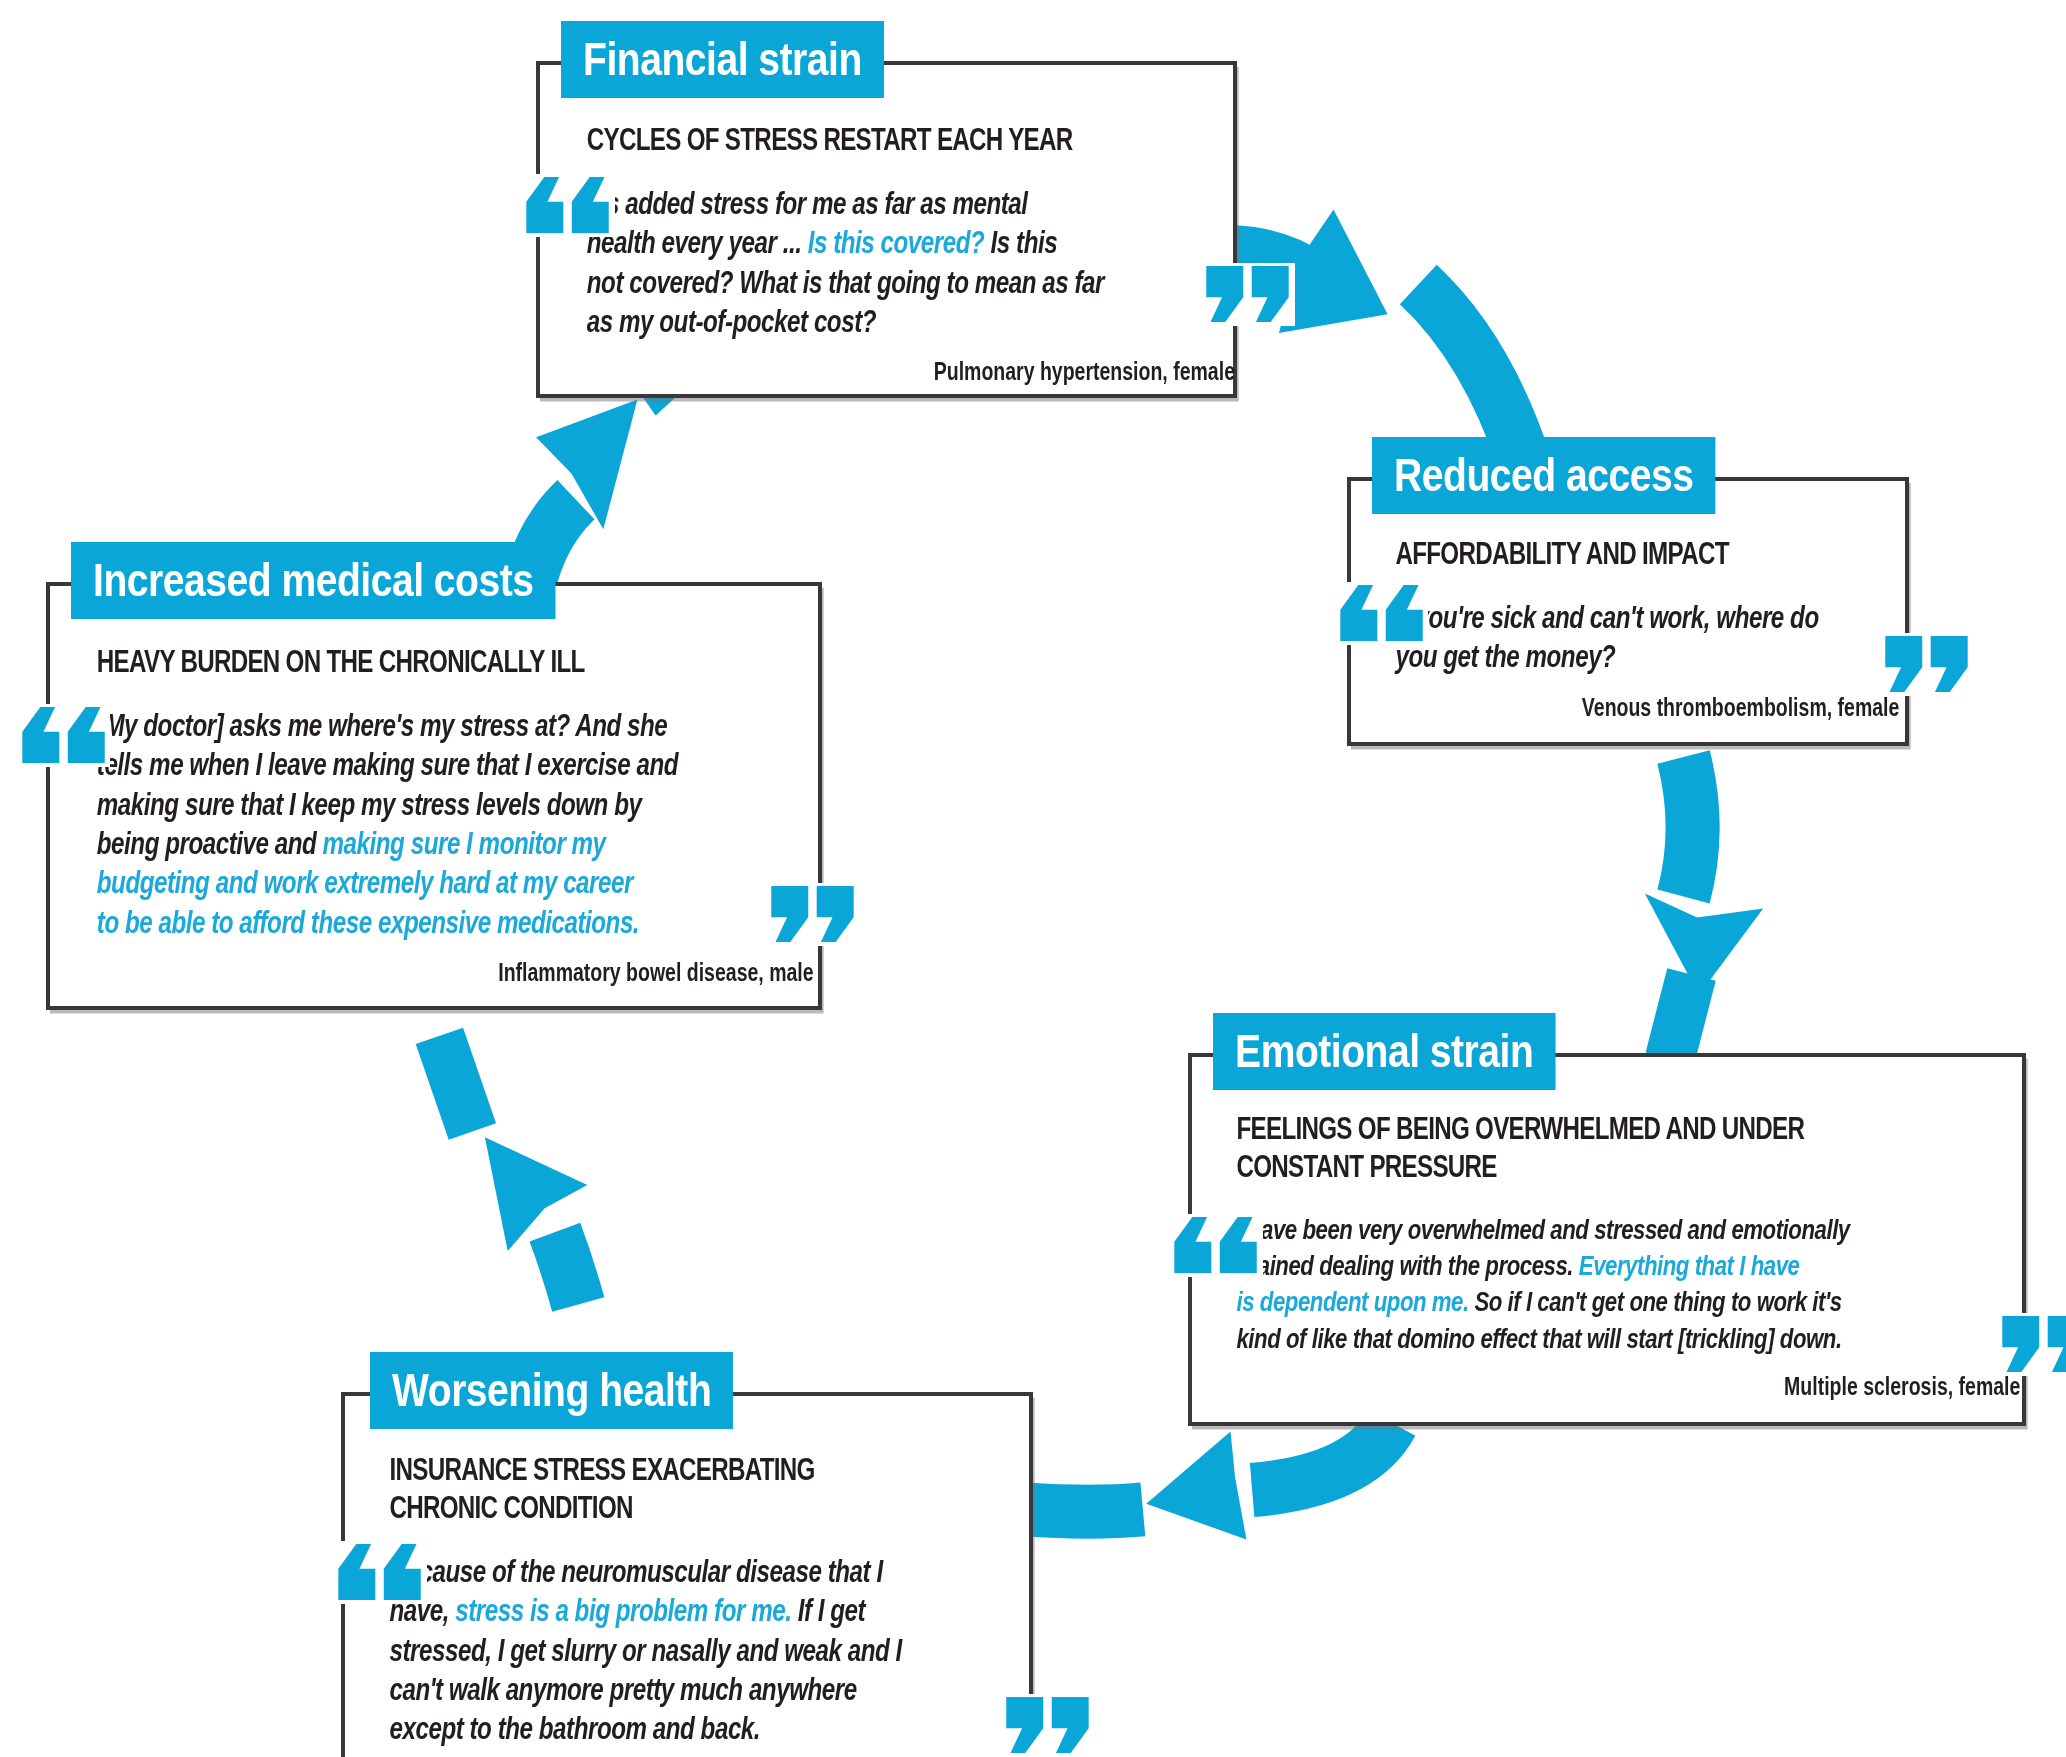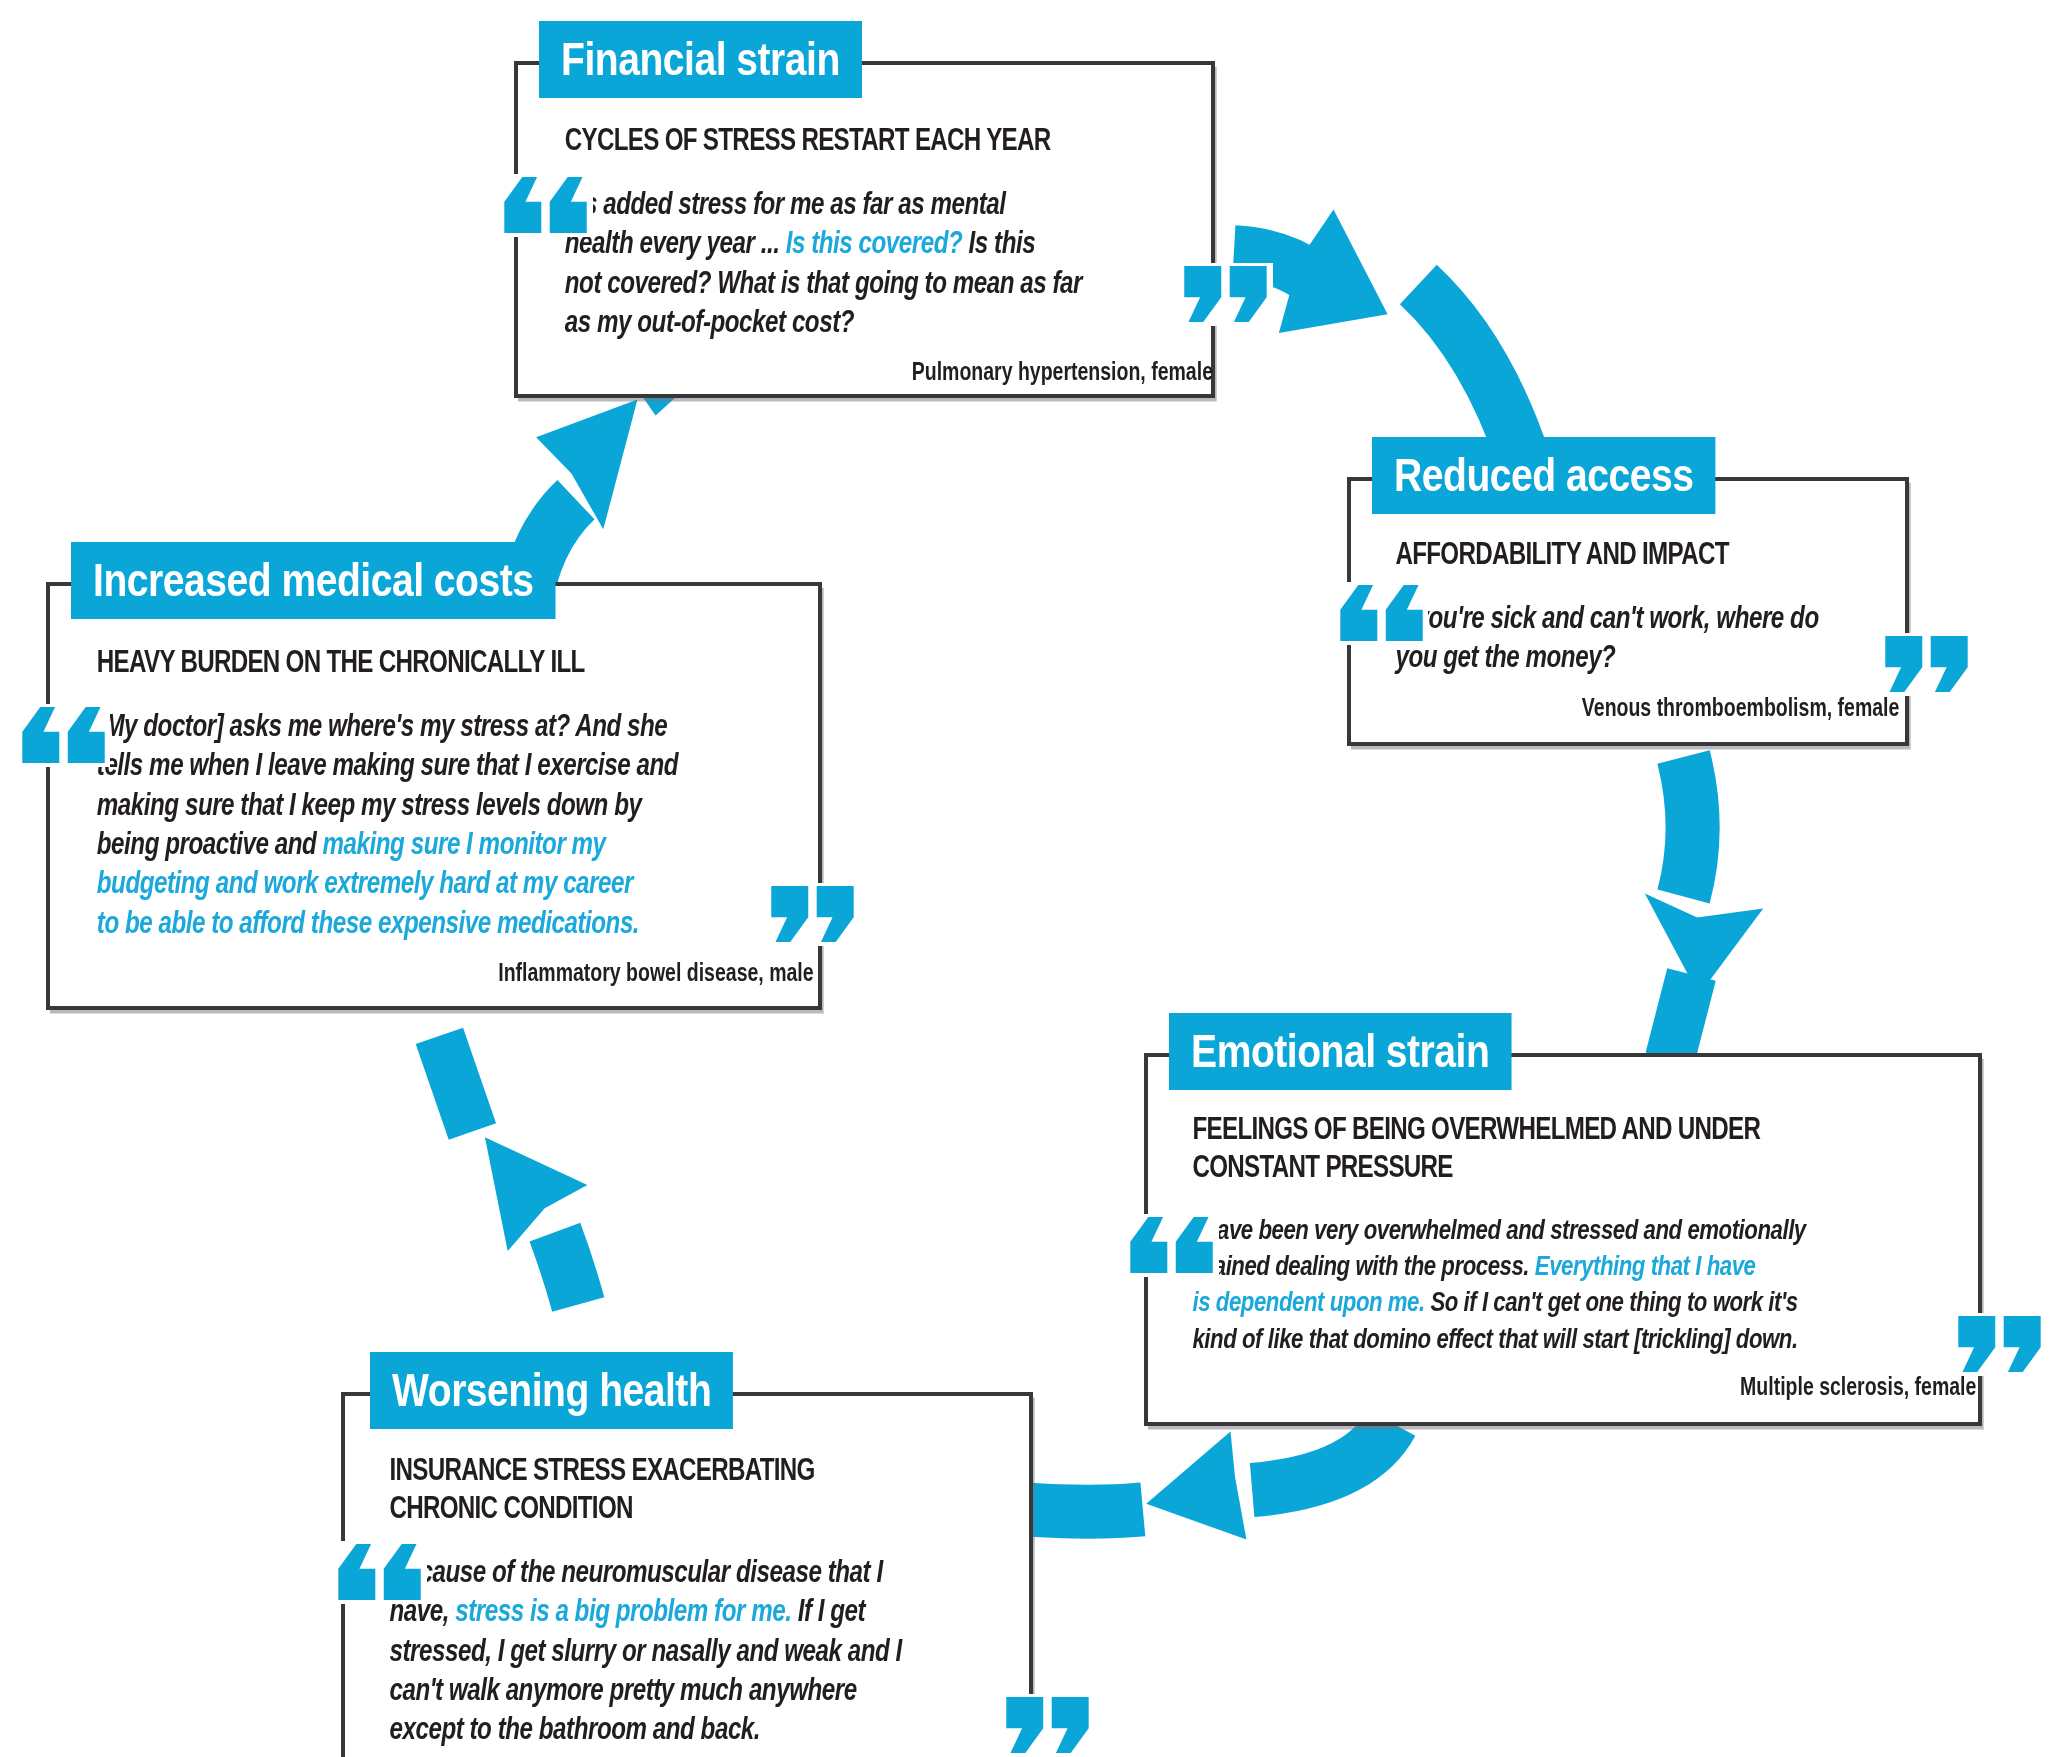--- a/index.html
+++ b/index.html
@@ -26,25 +26,25 @@
   .quote{font-size:31px;font-style:italic;font-weight:bold;line-height:1.27;
         letter-spacing:-0.6px;color:var(--ink);white-space:nowrap;}
   .quote .blue{color:var(--blue-text);}
   .attribution{font-size:25px;font-weight:bold;color:var(--ink);
         text-align:right;margin-top:16px;}
   .qmark{position:absolute;background:#fff;padding:3.4px 5.7px;z-index:5;line-height:0;}
   .qmark svg{display:block;}
   .qmark .qm{fill:var(--accent);}
   .cq svg{transform:rotate(180deg);}
   
-  .n0{left:514px;top:61px;width:701px;height:337px;}
+  .n0{left:536px;top:61px;width:701px;height:337px;}
   .n0 .content{padding:56px 0 0 60px;}
   .n1{left:1347px;top:477px;width:562px;height:269px;}
   .n1 .content{padding:54px 0 0 57px;}
-  .n2{left:1144px;top:1053px;width:838px;height:373px;}
+  .n2{left:1188px;top:1053px;width:838px;height:373px;}
   .n2 .content{padding:53px 0 0 57px;}
   .n2 .quote{font-size:28.5px;}
   .n3{left:341px;top:1392px;width:692px;height:411px;}
   .n3 .content{padding:55px 0 0 57px;}
   .n3 .label{left:25px;}
   .n4{left:46px;top:582px;width:776px;height:428px;}
   .n4 .content{padding:57px 0 0 60px;}
   
   .n0 .oq{left:-20.5px;top:109px;} .n0 .cq{left:660px;top:198px;}
   .n1 .oq{left:-18px;top:101px;} .n1 .cq{left:528px;top:152px;}

